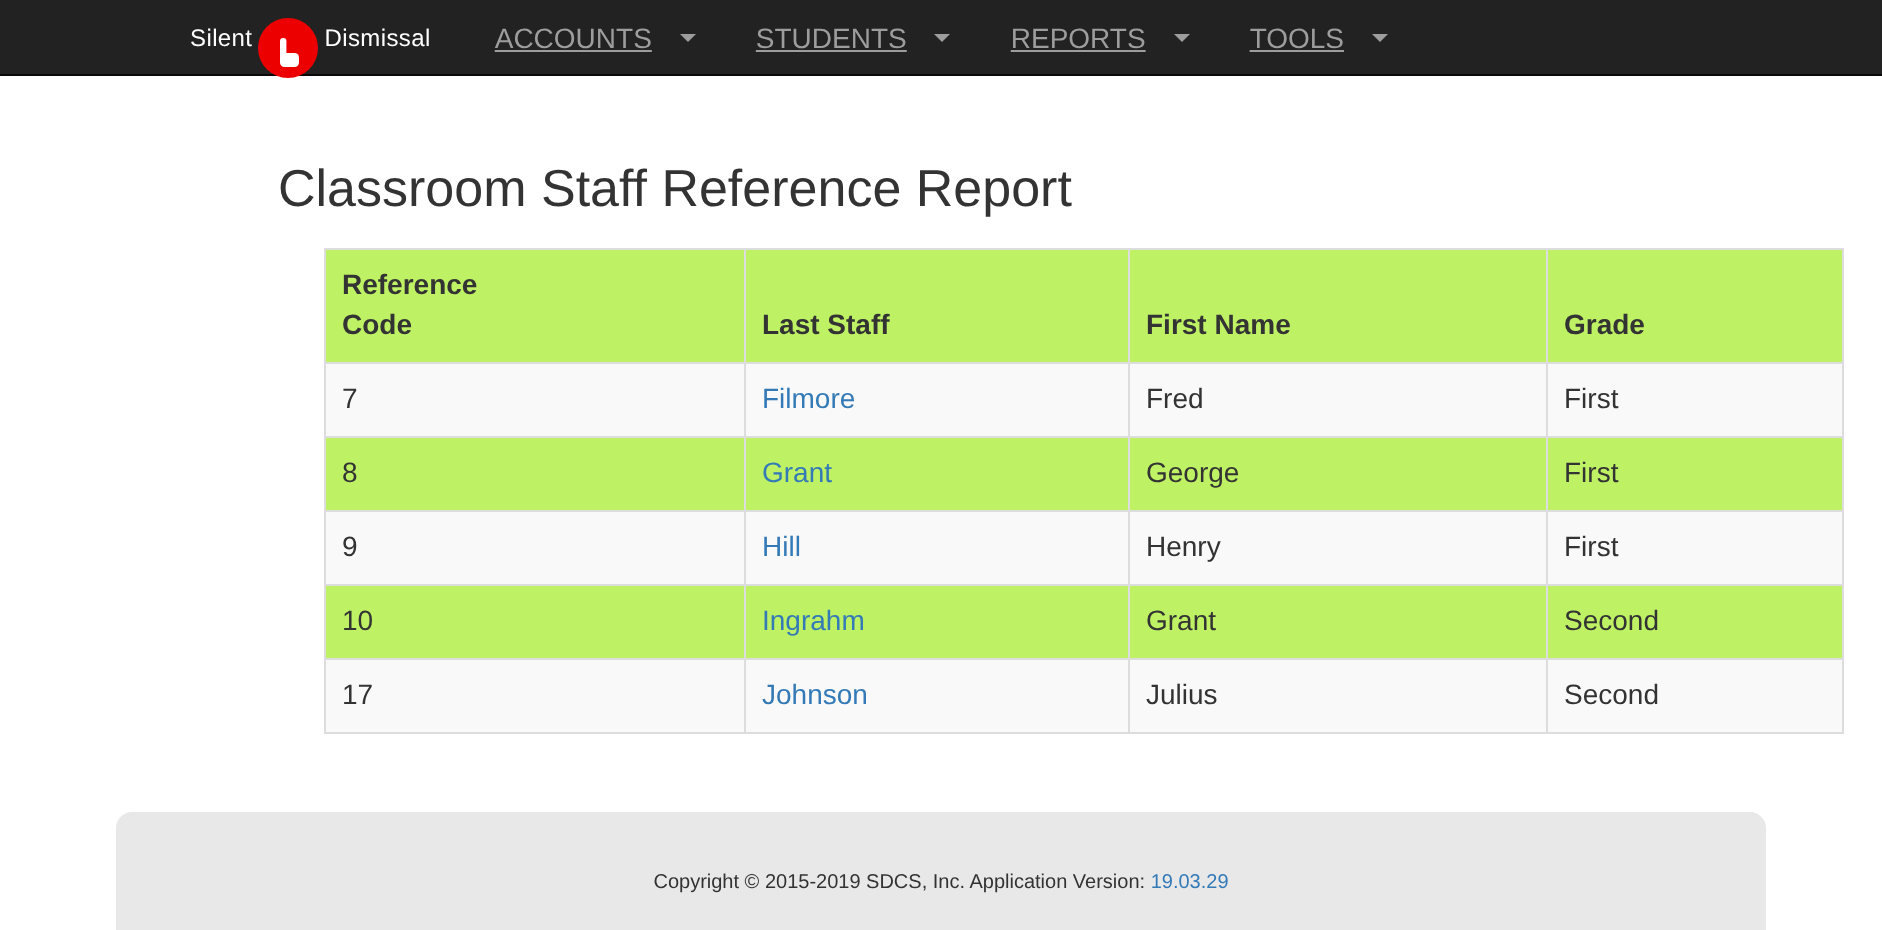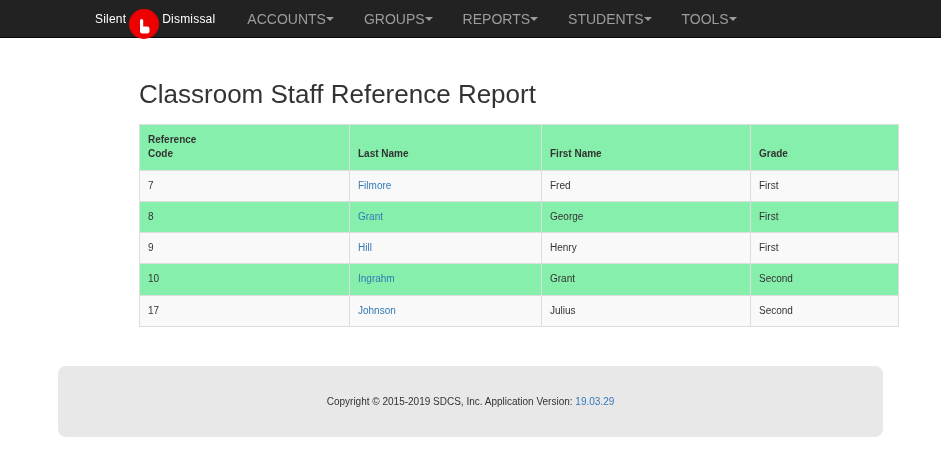--- a/index.html
+++ b/index.html
@@ -23,39 +23,39 @@
   }
   .brand{
     display:flex;align-items:center;
     color:#ffffff;font-size:12px;letter-spacing:.2px;
     margin-right:17px;cursor:pointer;text-decoration:none;white-space:nowrap;
   }
   .logo-circle{display:block;margin:10px 3px 0 3px;}
   .logo-circle svg{width:30px;height:30px;display:block;}
   .nav{display:flex;list-style:none;align-items:stretch;}
   .nav li{
-    display:flex;align-items:center;gap:0;
+    display:flex;align-items:center;gap:14px;
     padding:0 15px;font-size:14px;color:var(--nav-link);
-    cursor:pointer;white-space:nowrap;
+    cursor:pointer;white-space:nowrap;text-decoration:underline;
   }
   .caret{
     display:inline-block;width:0;height:0;margin-top:1px;
     border-left:4px solid transparent;border-right:4px solid transparent;
     border-top:4px solid var(--nav-link);
   }
 
   
   .container{width:759px;margin:0 auto;padding-left:48px;}
   .page-title{
     font-size:26px;font-weight:500;color:var(--text);
     margin:41px 0 14px 0;
   }
   table{
     width:100%;border-collapse:collapse;table-layout:fixed;
-    font-size:10px;background:#86efac;
+    font-size:14px;background:#bef264;margin-left:23px;
   }
   th,td{
     border:1px solid var(--table-border);
     padding:8px;line-height:1.42857;text-align:left;
   }
   th{font-weight:bold;vertical-align:bottom;white-space:pre-line;}
   tbody tr:nth-child(odd){background:var(--stripe-bg);}
   td a{color:var(--link-blue);text-decoration:none;cursor:pointer;}
 
   
@@ -80,29 +80,25 @@
       </svg>
     </span>
     <span>Dismissal</span>
   </a>
   <ul class="nav">
     <li>
       <span>ACCOUNTS</span>
       <i class="caret"></i>
     </li>
     <li>
-      <span>GROUPS</span>
+      <span>STUDENTS</span>
       <i class="caret"></i>
     </li>
     <li>
       <span>REPORTS</span>
-      <i class="caret"></i>
-    </li>
-    <li>
-      <span>STUDENTS</span>
       <i class="caret"></i>
     </li>
     <li>
       <span>TOOLS</span>
       <i class="caret"></i>
     </li>
   </ul>
 </nav>
 
 <main class="container">
@@ -112,21 +108,21 @@
     <colgroup>
       <col style="width:210px">
         <col style="width:192px">
         <col style="width:209px">
         <col style="width:148px">
     </colgroup>
     <thead>
       <tr>
         <th>Reference
 Code</th>
-        <th>Last Name</th>
+        <th>Last Staff</th>
         <th>First Name</th>
         <th>Grade</th>
       </tr>
     </thead>
     <tbody>
       <tr>
         <td>7</td>
         <td><a>Filmore</a></td>
         <td>Fred</td>
         <td>First</td>

